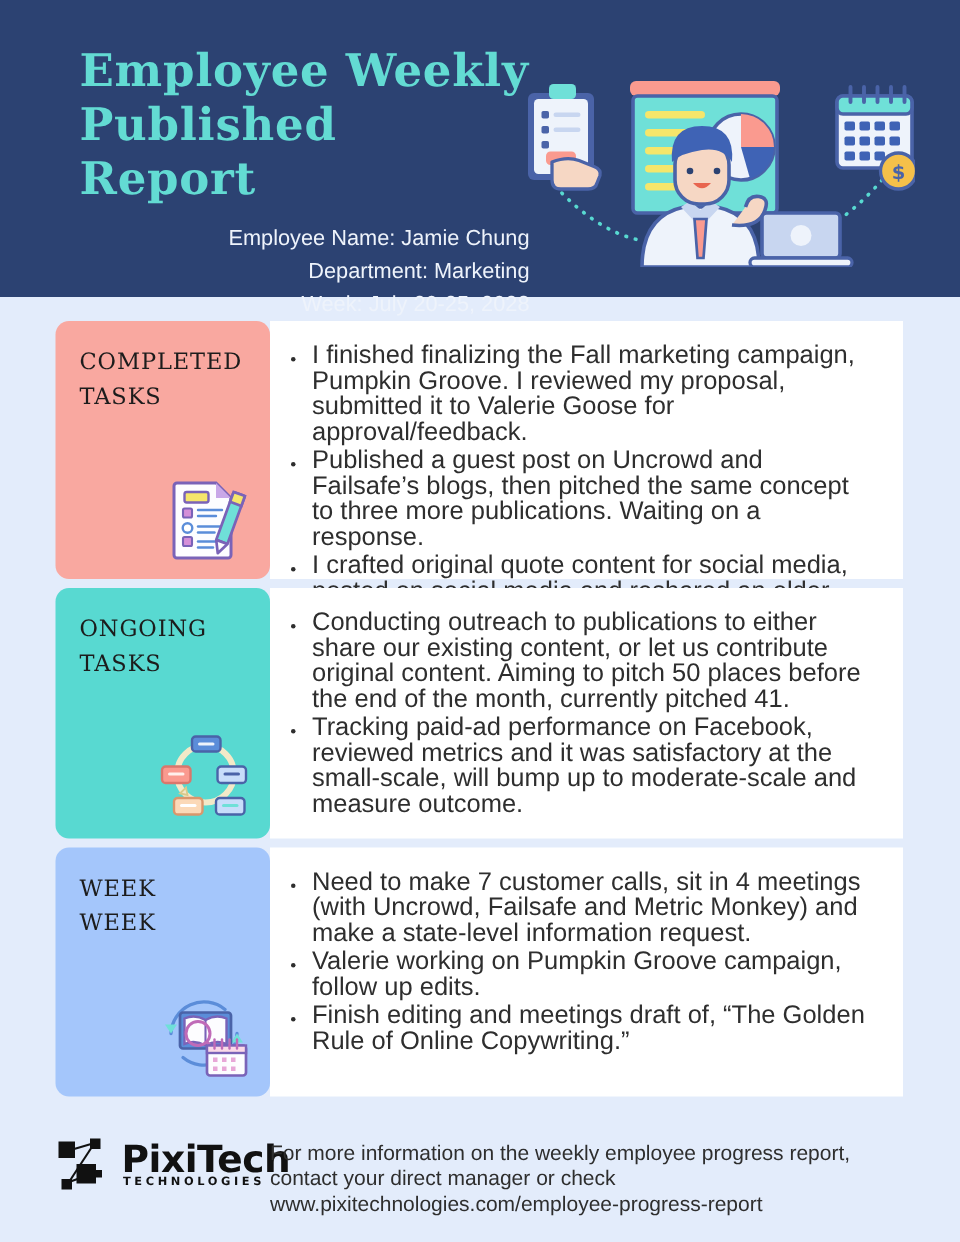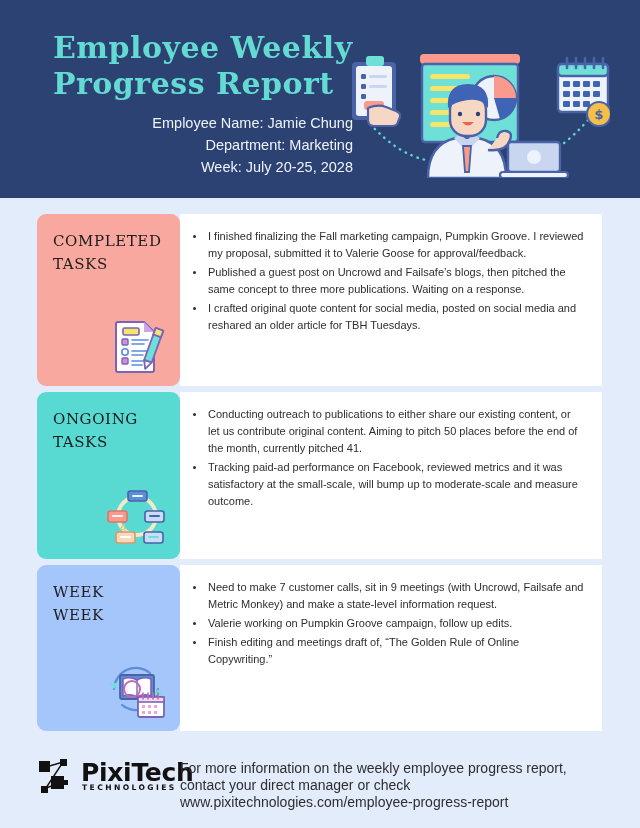--- a/index.html
+++ b/index.html
@@ -55,21 +55,21 @@
     letter-spacing: 0.6px;
   }
   .panel-icon { position: absolute; right: 12px; bottom: 10px; width: 62px; height: 62px; }
 
   .content-panel {
     position: absolute; left: 143px; top: 0; right: 0; height: 100%;
     background: #ffffff;
   }
   .bullets { margin: 14px 18px 0 26px; }
   .bullets li {
-    font-size: 11px;
+    font-size: 17px;
     line-height: 17px;
     color: #2e2e2e;
     margin-bottom: 2px;
     padding-left: 2px;
   }
   .bullets li::marker { font-size: 10px; }
 
   
   .footer { position: absolute; left: 37px; top: 752px; width: 565px; height: 60px; }
   .logo { position: absolute; left: 0; top: 4px; width: 120px; height: 48px; }
@@ -92,21 +92,21 @@
   }
 </style>
 </head>
 <body style="background: rgb(227, 236, 251);">
 
 <div class="page">
 
   <div class="header" style="background: rgb(44, 66, 114);">
     <div class="header-text">
       <div class="title-line" style="color: rgb(99, 219, 211);">Employee Weekly</div>
-      <div class="title-line" style="color: rgb(99, 219, 211);">Progress Report</div>
+      <div class="title-line" style="color: rgb(99, 219, 211);">Published Report</div>
       <div class="meta">
         <div>Employee Name: Jamie Chung</div>
         <div>Department:  Marketing</div>
         <div>Week: July 20-25, 2028</div>
       </div>
     </div>
 
     <div class="illus">
       <svg viewBox="0 0 262 132" width="262" height="132">
 
@@ -308,21 +308,21 @@
                 <rect x="36" y="52" width="3" height="3"></rect>
               <rect x="42" y="52" width="3" height="3"></rect>
                 <rect x="48" y="52" width="3" height="3"></rect>
             </g>
           </g>
         </svg>
       </div>
     </div>
     <div class="content-panel">
       <ul class="bullets">
-        <li>Need to make 7 customer calls, sit in 9 meetings (with Uncrowd, Failsafe and Metric Monkey) and make a state-level information request.</li>
+        <li>Need to make 7 customer calls, sit in 4 meetings (with Uncrowd, Failsafe and Metric Monkey) and make a state-level information request.</li>
         <li>Valerie working on Pumpkin Groove campaign, follow up edits.</li>
         <li>Finish editing and meetings draft of, “The Golden Rule of Online Copywriting.”</li>
       </ul>
     </div>
   </div>
 
   <div class="footer">
     <div class="logo">
       <div class="logo-mark">
         <svg viewBox="0 0 42 40" width="42" height="40">

